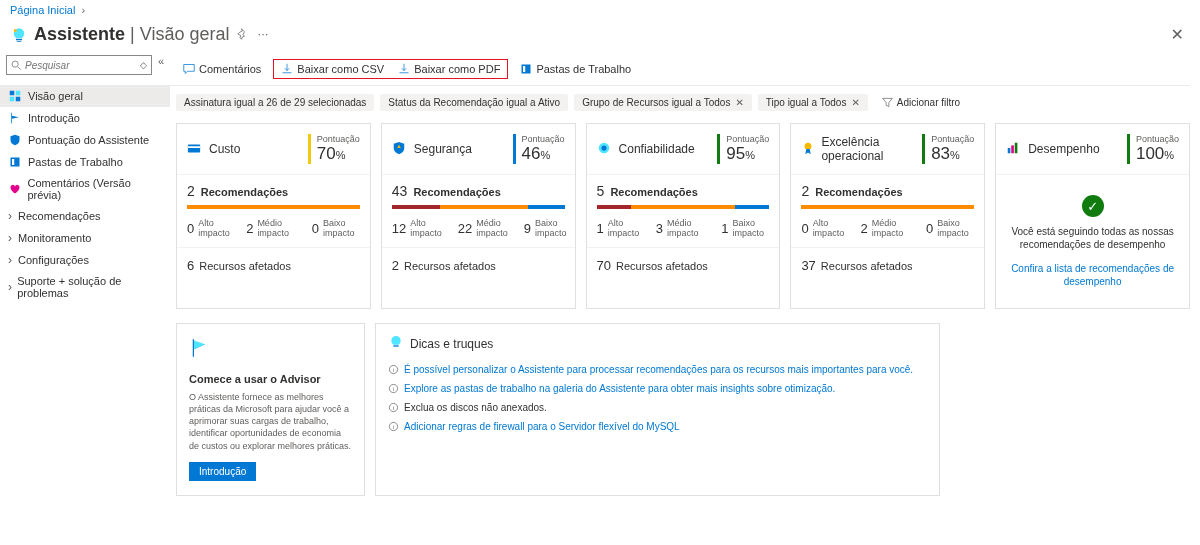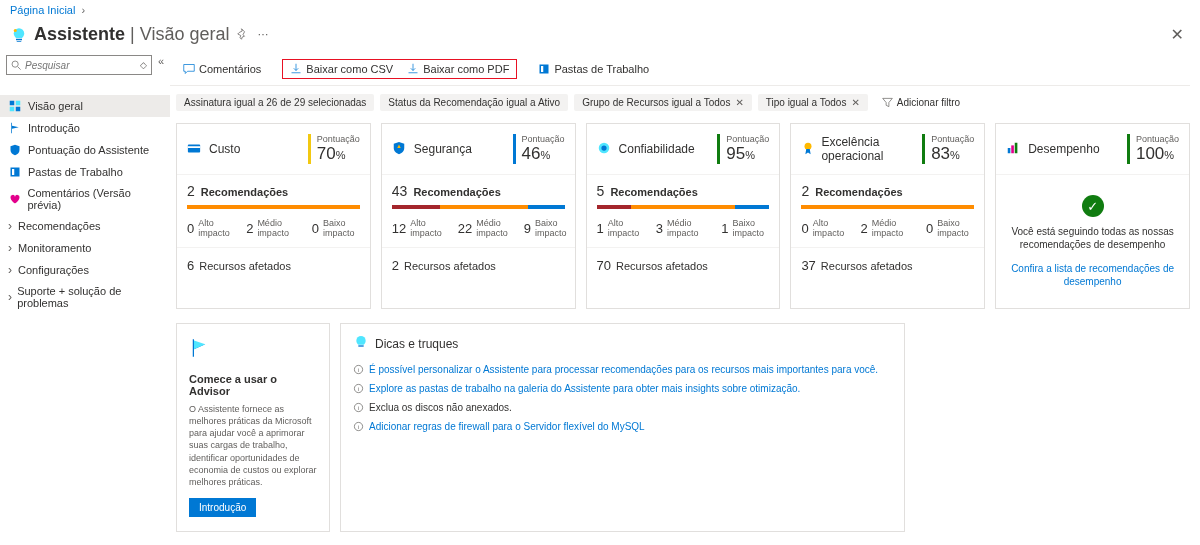--- a/index.html
+++ b/index.html
@@ -8,31 +8,31 @@
 .breadcrumb{padding:4px 10px;font-size:11px;color:#0078d4}
 .breadcrumb span.sep{color:#666;padding:0 3px}
 .header{display:flex;align-items:center;padding:4px 10px 8px;border-bottom:0}
 .header .icon-assist{width:18px;height:18px;margin-right:6px}
 .header h1{font-size:18px;font-weight:600;color:#323130}
 .header .sub{font-size:18px;color:#605e5c;font-weight:400}
 .header .pin,.header .more{margin-left:8px;color:#605e5c;cursor:pointer}
 .header .close{margin-left:auto;font-size:16px;color:#605e5c;cursor:pointer;margin-right:6px}
 .shell{display:flex}
 .sidebar{width:170px;flex-shrink:0;padding-top:2px}
-.search-wrap{display:flex;align-items:flex-start;margin:0 6px 20px}
+.search-wrap{display:flex;align-items:flex-start;margin:0 6px 10px}
 .search{flex:1;display:flex;align-items:center;border:1px solid #8a8886;height:20px;padding:1px 4px}
 .search svg{margin-right:3px}
 .search input{border:none;outline:none;font-size:10px;font-style:italic;color:#666;width:90px}
 .search-collapse{color:#605e5c;cursor:pointer;margin-left:6px;font-size:11px}
 .nav-item{display:flex;align-items:center;padding:4px 8px;cursor:pointer;color:#323130;font-size:11px;min-height:22px}
 .nav-item.active{background:#edebe9}
 .nav-item .nav-icon{width:14px;margin-right:6px;display:inline-flex;justify-content:center}
 .nav-item.exp::before{content:"›";display:inline-block;transform:rotate(0);color:#605e5c;width:10px;font-size:12px}
 .main{flex:1;padding:0 10px 10px 0}
-.toolbar{display:flex;align-items:center;padding:6px 0 6px 6px;gap:14px;border-bottom:1px solid #edebe9}
+.toolbar{display:flex;align-items:center;padding:6px 0 6px 6px;gap:5px;border-bottom:1px solid #edebe9}
 .tbtn{display:flex;align-items:center;padding:3px 7px;font-size:11px;color:#323130;cursor:pointer;white-space:nowrap}
 .tbtn svg{margin-right:4px}
 .redbox{border:1.5px solid #e81123;display:flex}
 .filter-row{display:flex;gap:6px;padding:8px 0 8px 6px;flex-wrap:wrap}
 .pill{background:#f3f2f1;border-radius:2px;padding:3px 8px;font-size:10px;color:#323130;display:flex;align-items:center;cursor:pointer}
 .pill .x{margin-left:5px;color:#605e5c}
 .pill.add{background:none}
 .pill.add svg{margin-right:4px}
 .cards{display:flex;gap:10px;padding:4px 0 4px 6px}
 .card{border:1px solid #e1dfdd;flex:1;min-width:0}
@@ -55,21 +55,21 @@
 .impact{display:flex;align-items:center;gap:4px}
 .impact .n{font-size:13px;color:#323130}
 .impact .l{font-size:9px;color:#605e5c;line-height:1.1}
 .card-foot{padding:10px;font-size:11px}
 .card-foot .big{font-size:13px;margin-right:5px}
 .perf-body{text-align:center;padding:20px 10px}
 .perf-check{width:22px;height:22px;border-radius:50%;background:#107c10;margin:0 auto 8px;display:flex;align-items:center;justify-content:center;color:#fff;font-size:13px}
 .perf-body .msg{font-size:10px;color:#323130;margin-bottom:11px;line-height:1.3}
 .perf-body a{font-size:10px;display:block;line-height:1.3}
 .bottom-row{display:flex;gap:10px;padding:10px 0 0 6px}
-.advisor-card{border:1px solid #e1dfdd;width:154px;padding:14px 12px}
+.advisor-card{border:1px solid #e1dfdd;width:189px;padding:14px 12px}
 .advisor-card .flag{font-size:20px;color:#0078d4;margin-bottom:10px}
 .advisor-card h3{font-size:11px;font-weight:600;margin-bottom:6px}
 .advisor-card p{font-size:9px;color:#605e5c;line-height:1.35;margin-bottom:10px}
 .btn-primary{background:#0078d4;color:#fff;border:none;padding:4px 10px;font-size:10px;cursor:pointer}
 .tips-card{border:1px solid #e1dfdd;flex:1;max-width:565px;padding:10px 12px}
 .tips-card .thead{display:flex;align-items:center;font-size:12px;margin-bottom:10px}
 .tips-card .thead .cicon{margin-right:6px}
 .tips-card ul{list-style:none}
 .tips-card li{display:flex;align-items:flex-start;gap:5px;margin-bottom:6px;font-size:10px;line-height:1.3}
 .tips-card li svg{flex-shrink:0;margin-top:1px}

